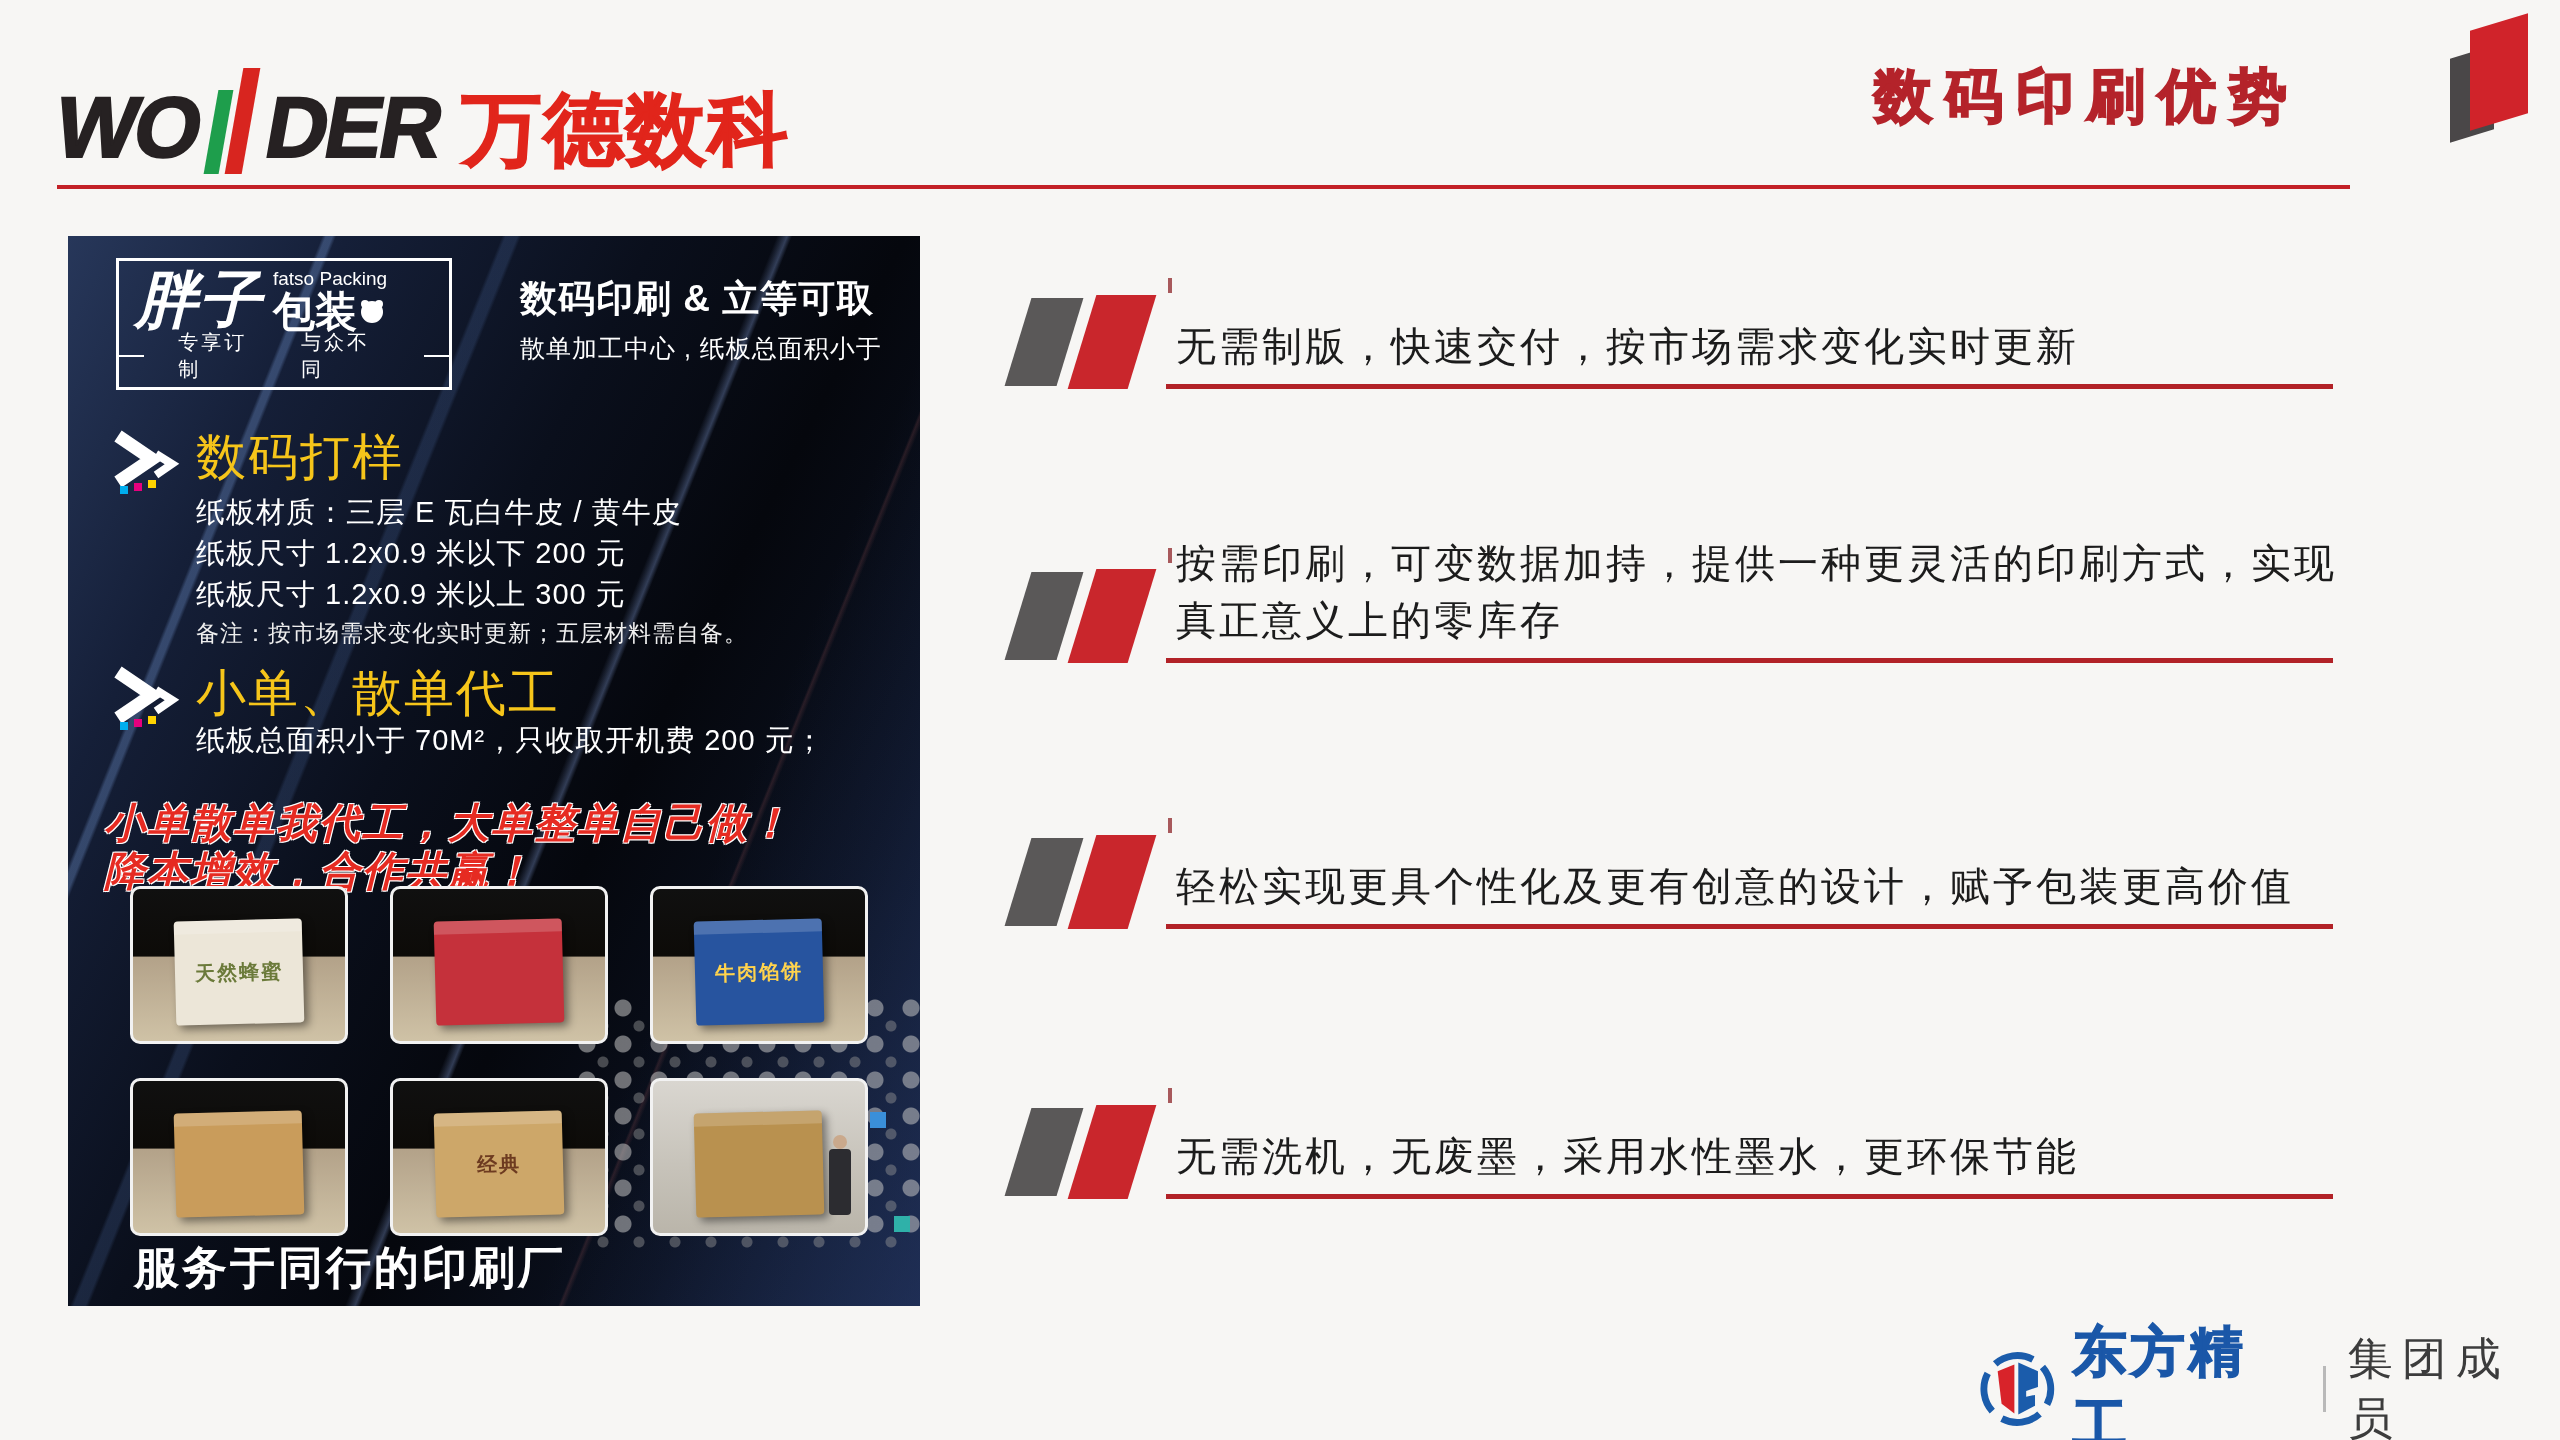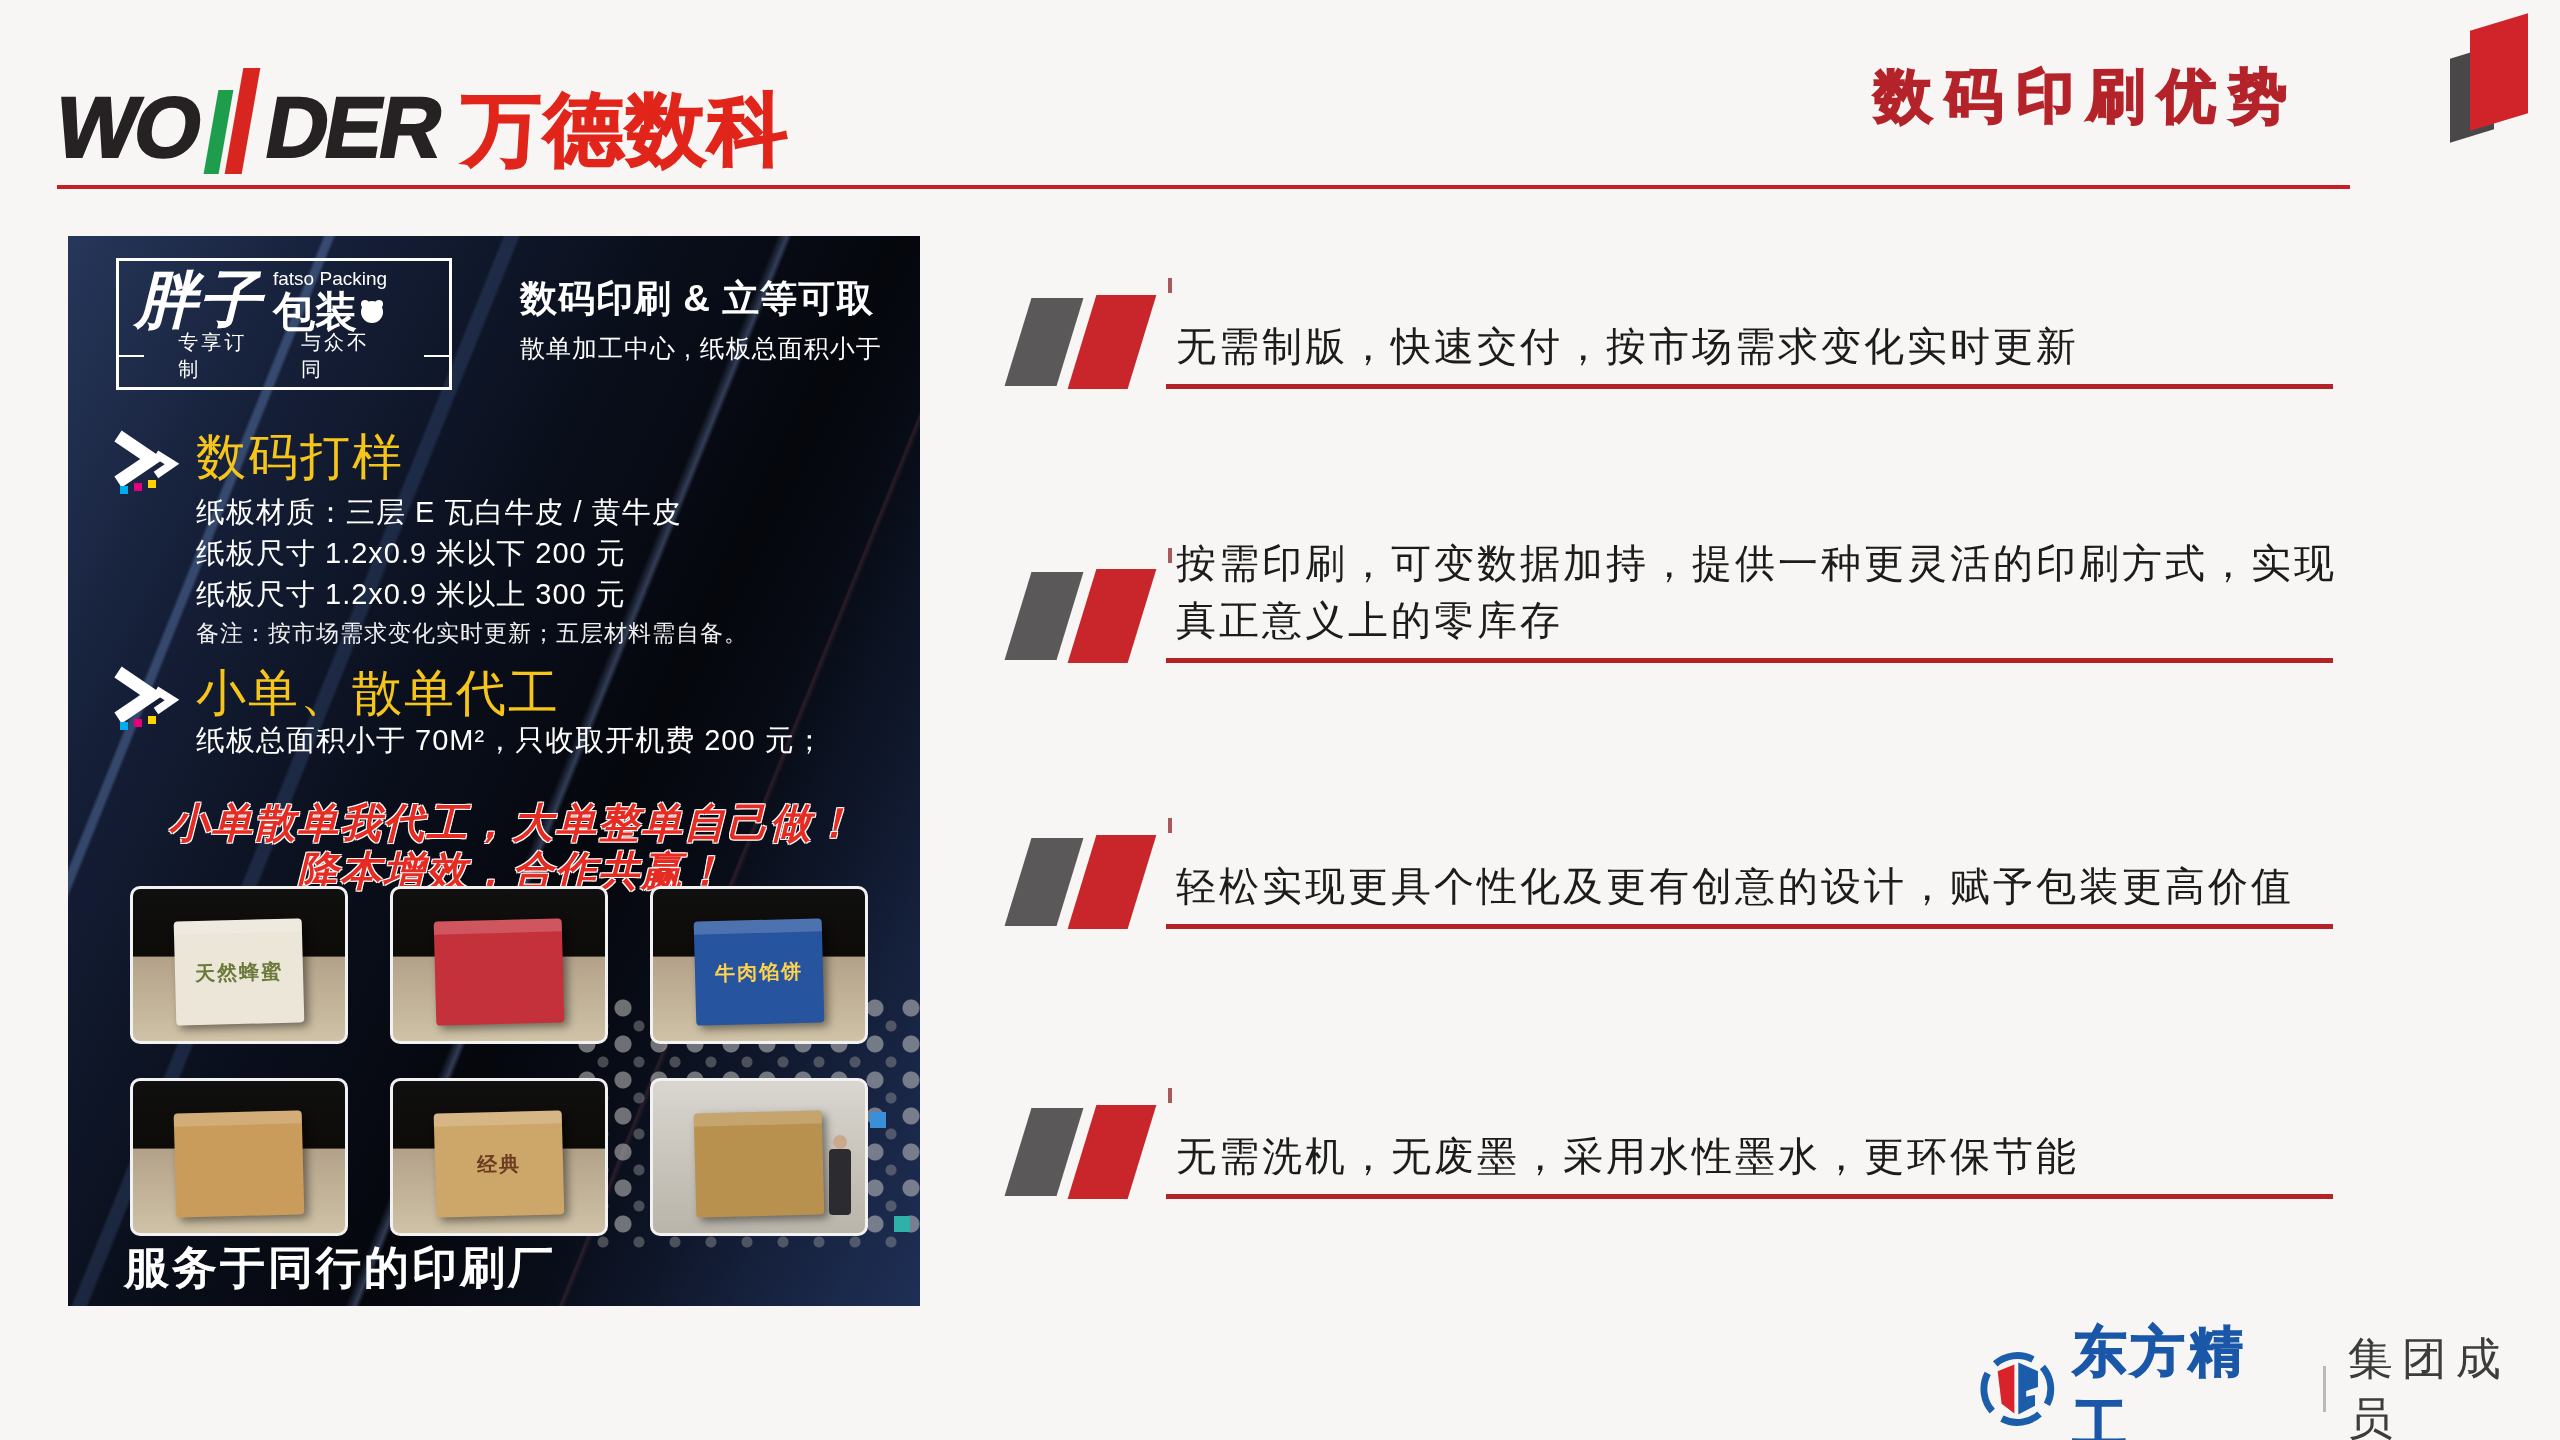--- a/index.html
+++ b/index.html
@@ -67,21 +67,21 @@
   .sec1-icon { left:44px; top:192px; }
   .sec2-icon { left:44px; top:428px; }
   .sec-title { font-size:50px; font-weight:normal; color:#f6c51a; letter-spacing:2px; line-height:1; }
   .sec1-title { left:128px; top:196px; }
   .sec2-title { left:128px; top:432px; }
   .sec-lines { left:128px; font-size:29px; line-height:41px; letter-spacing:1px; }
   .sec1-lines { top:256px; }
   .sec1-note { left:128px; top:382px; font-size:23px; color:#efefef; letter-spacing:1px; }
   .sec2-lines { top:484px; }
 
-  .slogan { left:0; right:0; text-align:center; font-weight:bold; font-style:italic;
+  .slogan { left:0; right:0; font-weight:bold; font-style:italic;
       color:#e62b22; font-size:41px; letter-spacing:2px;
       text-shadow:1px 1px 0 #fff,-1px 1px 0 #fff,1px -1px 0 #fff,-1px -1px 0 #fff;padding-left:36px; }
   .slogan-1 { top:560px; }
   .slogan-2 { top:608px; }
 
   .tile { width:218px; height:158px; border:3px solid #f2f2f2; border-radius:10px; z-index:3;
       background:linear-gradient(180deg,#101010 0%,#0d0b08 44%,#b3a289 45%,#cfc2a6 100%);
       display:flex; align-items:center; justify-content:center; }
   .tile.light { background:linear-gradient(180deg,#d9d6d0 0%,#c7c3ba 55%,#bab5aa 100%); }
   .tile .prod-box { width:128px; height:104px; margin-top:14px; border-radius:4px;
@@ -103,21 +103,21 @@
         radial-gradient(circle at 12px 12px, rgba(195,195,195,.55) 8px, transparent 9px),
         radial-gradient(circle at 28px 30px, rgba(150,150,150,.45) 5px, transparent 6px);
       background-size:36px 36px, 36px 36px; }
   .sq { position:absolute; }
   .sq-orange { width:34px; height:42px; background:#f0a12b; right:160px; bottom:100px; }
   .sq-blue1 { width:22px; height:22px; background:#2f7fd1; right:108px; bottom:142px; }
   .sq-blue2 { width:16px; height:16px; background:#3a8fd9; right:34px; bottom:120px; }
   .sq-red { width:28px; height:28px; background:#b7342c; right:62px; bottom:52px; }
   .sq-teal { width:16px; height:16px; background:#2fb1a9; right:10px; bottom:16px; }
 
-  .poster-footer { left:56px; top:1002px; font-size:45px; font-weight:bold; letter-spacing:3px;text-align:right; }
+  .poster-footer { left:66px; top:1002px; font-size:45px; font-weight:bold; letter-spacing:3px;text-align:right; }
 
   
   .bullet { position:absolute; left:1008px; width:1345px; height:106px; }
   .bullet.two-line { height:110px; }
   .stripe-gray { position:absolute; left:10px; bottom:3px; width:52px; height:88px;
       background:#5a5858; transform:skewX(-17deg); }
   .stripe-red { position:absolute; left:74px; bottom:0; width:60px; height:94px;
       background:#c9262c; transform:skewX(-17deg); }
   .tick { position:absolute; left:160px; top:-5px; width:4px; height:15px; background:#a8595c; }
   .bullet-text { position:absolute; left:168px; bottom:14px; font-size:40px; color:#1c1c1c;

